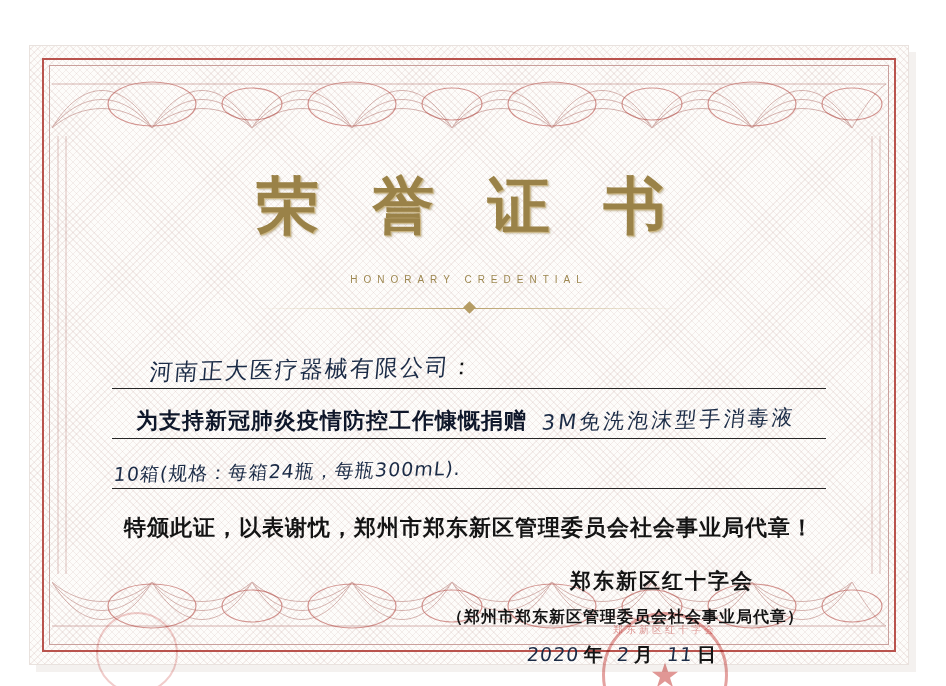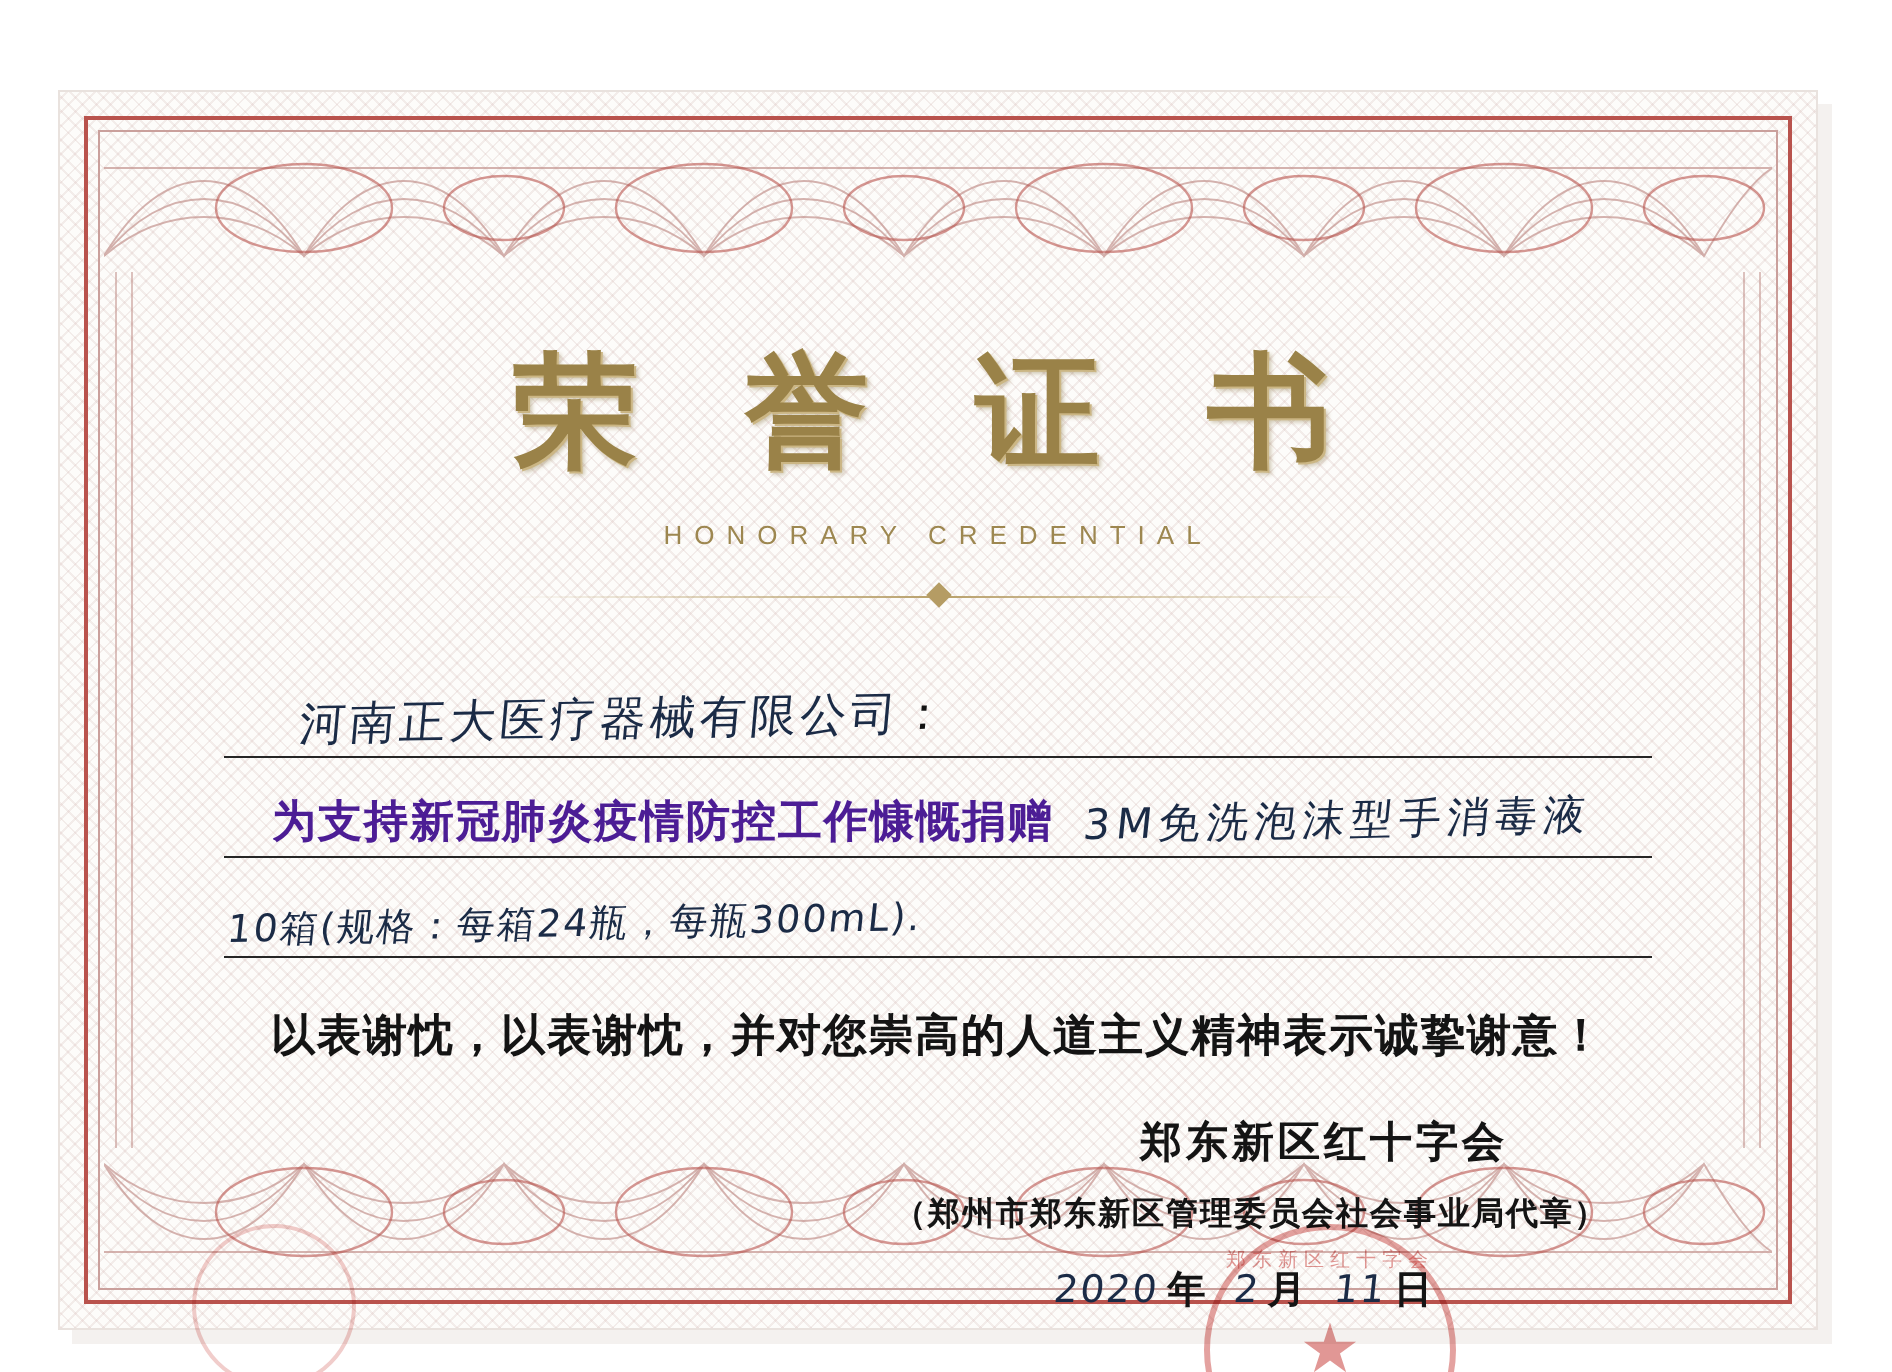--- a/index.html
+++ b/index.html
@@ -92,24 +92,24 @@
     font-family: "DejaVu Serif", "Liberation Serif", serif;
     font-weight: bold;
     font-size: 62px;
     letter-spacing: 16px;
     color: #9a8248;
     margin-top: 22px;
     text-shadow: 1px 1px 0 #cbb684, 2px 2px 2px rgba(120,96,40,.35);
   }
   .title-en {
     text-align: center;
-    font-size: 13px;
+    font-size: 10px;
     letter-spacing: 6px;
     color: #9d8750;
-    margin-top: 12px;
+    margin-top: 26px;
     font-family: "Liberation Sans", sans-serif;
   }
   .title-rule {
     margin: 16px auto 0;
     width: 430px;
     height: 14px;
     position: relative;
   }
   .title-rule .line {
     position: absolute;
@@ -164,21 +164,21 @@
     position: relative;
     height: 48px;
     margin-top: 2px;
   }
   .printed {
     position: absolute;
     left: 24px; bottom: 11px;
     font-size: 22px;
     letter-spacing: 1px;
     font-weight: 600;
-    color: #4c1d95;
+    color: #0f172a;
   }
   .hand-1 {
     position: absolute;
     left: 430px; bottom: 13px;
     font-family: "DejaVu Sans", "Liberation Sans", sans-serif;
     font-size: 21px;
     color: #1b2b46;
     letter-spacing: 3px;
     transform: skewX(-7deg) rotate(-1.2deg);
   }
@@ -376,21 +376,21 @@
           <div class="underline"></div>
           <div class="printed">为支持新冠肺炎疫情防控工作慷慨捐赠</div>
           <div class="hand-1">3M免洗泡沫型手消毒液</div>
         </div>
 
         <div class="row3">
           <div class="underline"></div>
           <div class="hand-2">10箱(规格：每箱24瓶，每瓶300mL).</div>
         </div>
 
-        <div class="closing">以表谢忱，以表谢忱，并对您崇高的人道主义精神表示诚挚谢意！</div>
+        <div class="closing">特颁此证，以表谢忱，郑州市郑东新区管理委员会社会事业局代章！</div>
 
         <div class="issuer">郑东新区红十字会</div>
         <div class="issuer-sub">（郑州市郑东新区管理委员会社会事业局代章）</div>
 
         <div class="date-row">
           <span class="num">2020</span><span class="unit">年</span><span class="num">2</span><span class="unit">月</span><span class="num">11</span><span class="unit">日</span>
         </div>
 
       </div>
 

